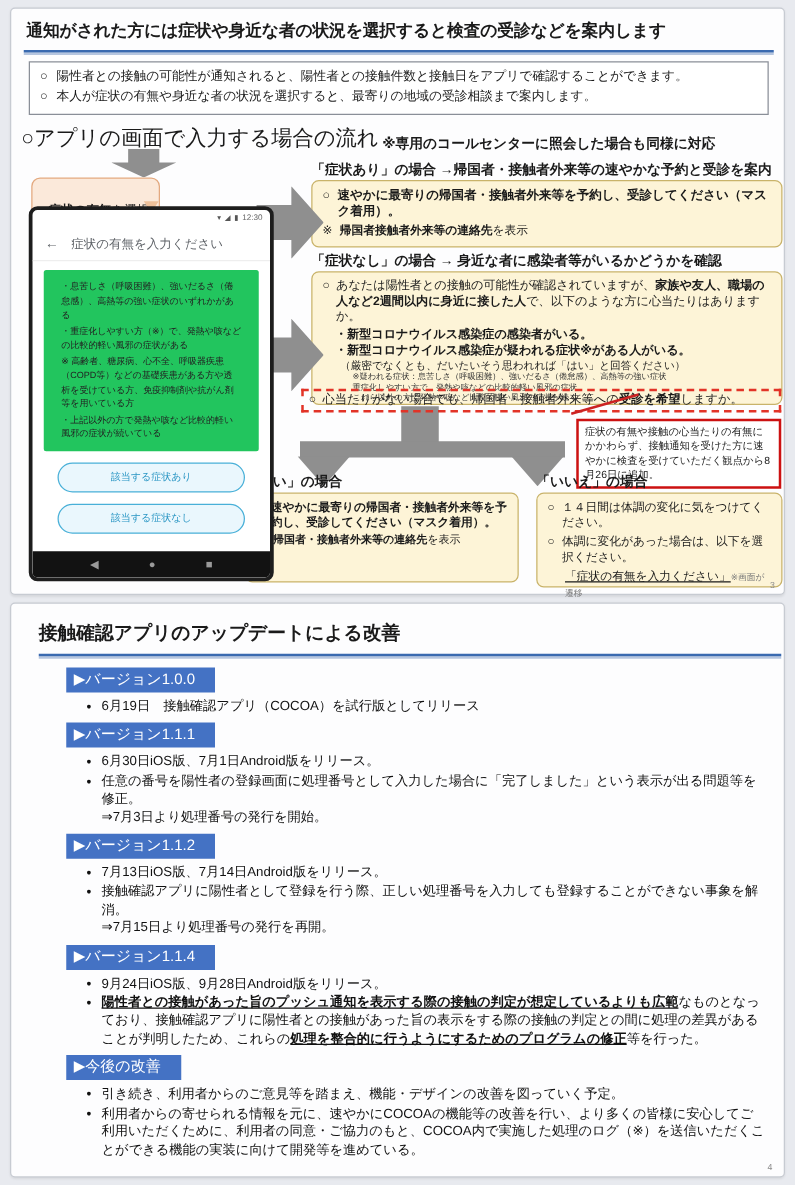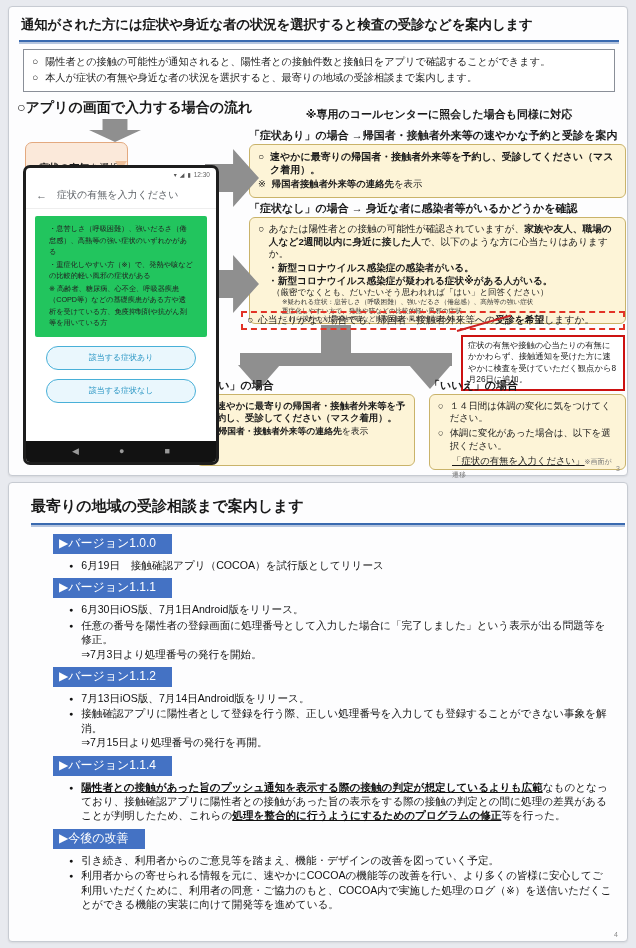--- a/index.html
+++ b/index.html
@@ -24,21 +24,21 @@
   .u { text-decoration:underline; }
 
   
   .s1-title { left:12px; top:9px; width:600px; font-size:13.5px; font-weight:bold; white-space:nowrap; letter-spacing:-0.2px; }
   .title-rule { height:2px; background:#3a6ab0; box-shadow:0 2px 0 rgba(122,152,196,.55); }
   #s1-rule { left:10px; top:33px; width:600px; }
   .intro-box { left:14px; top:42px; width:592px; border:1px solid #8a8f98; padding:4px 8px; background:#fff; }
   .intro-row { display:flex; gap:7px; font-size:10.2px; line-height:1.6; }
   .marker { flex:0 0 auto; }
 
-  .flow-heading { left:8px; top:92px; font-size:14px; font-weight:bold; }
+  .flow-heading { left:8px; top:92px; font-size:17px; font-weight:normal; }
   .cc-note { left:244px; top:100px; width:372px; font-size:11px; font-weight:bold; text-align:center; }
 
   .arrow { background:#8f8f8f; }
   .arrow-down  { clip-path:polygon(26% 0,74% 0,74% 48%,100% 48%,50% 100%,0 48%,26% 48%); }
   .arrow-right { clip-path:polygon(0 26%,52% 26%,52% 0,100% 50%,52% 100%,52% 74%,0 74%); }
   .tri-down { background:#8f8f8f; clip-path:polygon(0 0,100% 0,50% 100%); }
   #arr-top { left:80px; top:112px; width:52px; height:23px; }
   #arr-a { left:196px; top:142px; width:54px; height:58px; z-index:1; }
   #vbar  { left:212px; top:180px; width:22px; height:84px; z-index:1; }
   #arr-b { left:196px; top:248px; width:54px; height:58px; z-index:1; }
@@ -147,20 +147,21 @@
       <span>12:30</span>
     </div>
     <div class="p-header">
       <span class="p-back">←</span>
       <span>症状の有無を入力ください</span>
     </div>
     <div class="p-symptoms">
       <div>・息苦しさ（呼吸困難）、強いだるさ（倦怠感）、高熱等の強い症状のいずれかがある</div>
       <div>・重症化しやすい方（※）で、発熱や咳などの比較的軽い風邪の症状がある</div>
       <div>※ 高齢者、糖尿病、心不全、呼吸器疾患（COPD等）などの基礎疾患がある方や透析を受けている方、免疫抑制剤や抗がん剤等を用いている方</div>
+      <div>・上記以外の方で発熱や咳など比較的軽い風邪の症状が続いている</div>
     </div>
     <div class="p-btn">該当する症状あり</div>
     <div class="p-btn">該当する症状なし</div>
     <div class="p-nav">
       <span>◀</span>
       <span>●</span>
       <span>■</span>
     </div>
   </div>
 
@@ -222,21 +223,21 @@
     <div class="l3">
       <span class="u">「症状の有無を入力ください」</span><span class="after">※画面が遷移</span>
     </div>
   </div>
 
   <div class="abs pagenum" id="pn1">3</div>
 </div>
 
 <div class="slide" id="slide2">
   <div class="s2-inner">
-    <div class="s2-title">最寄りの地域の受診相談まで案内します</div>
+    <div class="s2-title">接触確認アプリのアップデートによる改善</div>
     <div class="title-rule" id="s2-rule"></div>
     <div>
         <div><div class="vbadge">▶バージョン1.0.0</div><div class="vitem">
             <span class="vdot">●</span>
             <span><span>6月19日　接触確認アプリ（COCOA）を試行版としてリリース</span></span>
           </div></div>
         <div><div class="vbadge">▶バージョン1.1.1</div><div class="vitem">
             <span class="vdot">●</span>
             <span><span>6月30日iOS版、7月1日Android版をリリース。</span></span>
           </div><div class="vitem">
@@ -245,20 +246,23 @@
           </div></div>
         <div><div class="vbadge">▶バージョン1.1.2</div><div class="vitem">
             <span class="vdot">●</span>
             <span><span>7月13日iOS版、7月14日Android版をリリース。</span></span>
           </div><div class="vitem">
             <span class="vdot">●</span>
             <span><span>接触確認アプリに陽性者として登録を行う際、正しい処理番号を入力しても登録することができない事象を解消。</span><br><span>⇒7月15日より処理番号の発行を再開。</span></span>
           </div></div>
         <div><div class="vbadge">▶バージョン1.1.4</div><div class="vitem">
             <span class="vdot">●</span>
+            <span><span>9月24日iOS版、9月28日Android版をリリース。</span></span>
+          </div><div class="vitem">
+            <span class="vdot">●</span>
             <span><span class="b u">陽性者との接触があった旨のプッシュ通知を表示する際の接触の判定が想定しているよりも広範</span><span>なものとなっており、接触確認アプリに陽性者との接触があった旨の表示をする際の接触の判定との間に処理の差異があることが判明したため、これらの</span><span class="b u">処理を整合的に行うようにするためのプログラムの修正</span><span>等を行った。</span></span>
           </div></div>
         <div><div class="vbadge">▶今後の改善</div><div class="vitem">
             <span class="vdot">●</span>
             <span><span>引き続き、利用者からのご意見等を踏まえ、機能・デザインの改善を図っていく予定。</span></span>
           </div><div class="vitem">
             <span class="vdot">●</span>
             <span><span>利用者からの寄せられる情報を元に、速やかにCOCOAの機能等の改善を行い、より多くの皆様に安心してご利用いただくために、利用者の同意・ご協力のもと、COCOA内で実施した処理のログ（※）を送信いただくことができる機能の実装に向けて開発等を進めている。</span></span>
           </div></div>
       </div>

